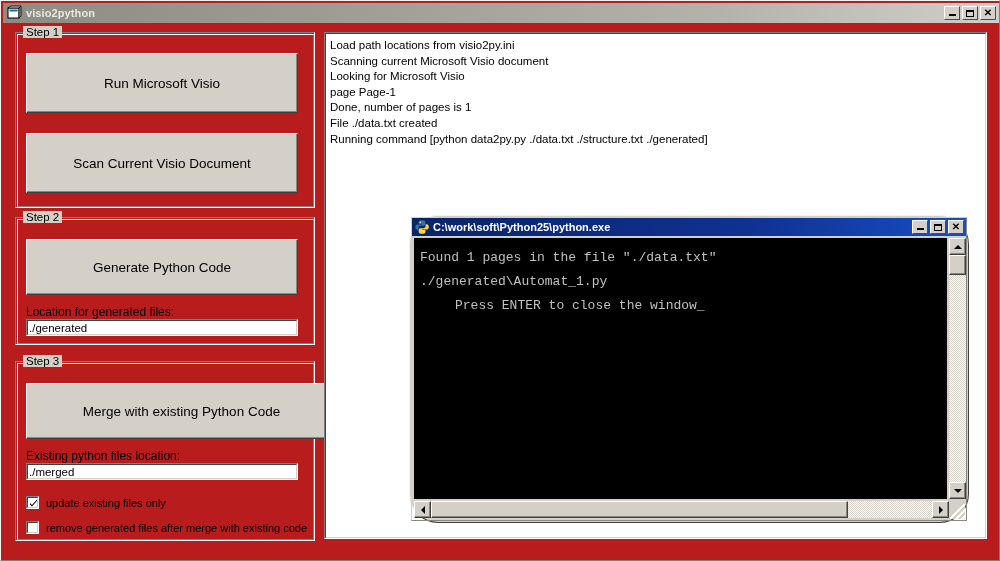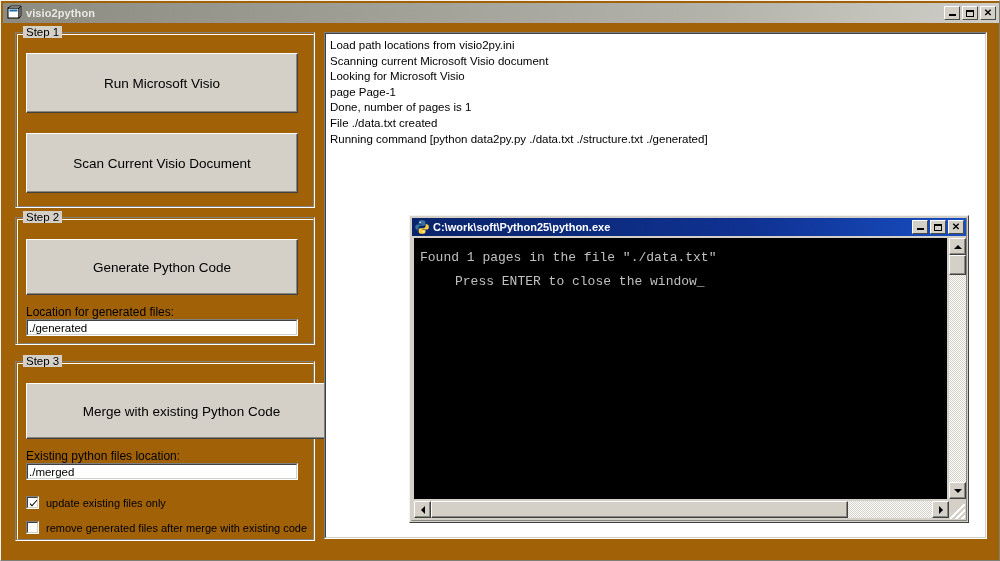--- a/index.html
+++ b/index.html
@@ -18,21 +18,21 @@
     overflow: hidden;
     background: #d4d0c8;
   }
 
   
   .main-window {
     position: absolute;
     left: 0; top: 0;
     width: 1000px;
     height: 561px;
-    background: #a16207;
+    background: #b91c1c;
     border-top: 1px solid #f4f2ee;
     border-left: 1px solid #f4f2ee;
     border-right: 1px solid #7f7f76;
     border-bottom: 1px solid #7f7f76;
     box-sizing: border-box;
   }
 
   .titlebar {
     position: absolute;
     left: 2px; top: 2px;
@@ -260,20 +260,21 @@
 
   
   .console-win {
     position: absolute;
     background: #d4d0c8;
     box-sizing: border-box;
     border-top: 1px solid #f4f2ee;
     border-left: 1px solid #f4f2ee;
     border-right: 1px solid #404040;
     border-bottom: 1px solid #404040;
+    border-radius: 29px;
   }
   .console-win::after {
     content: "";
     position: absolute;
     left: 1px; top: 1px; right: 1px; bottom: 1px;
     border-right: 1px solid #888880;
     border-bottom: 1px solid #888880;
     border-top: 1px solid #d4d0c8;
     border-left: 1px solid #d4d0c8;
     pointer-events: none;
@@ -508,20 +509,21 @@
               <span class="glyph-max"></span>
             </span>
           <span class="tb-btn">
               <span class="glyph-close">✕</span>
             </span>
         </span>
       </div>
 
       <div class="console-body" style="width:533px; height:261px;">
         <div class="console-text">Found 1 pages in the file "./data.txt"</div>
+        <div class="console-text" style="padding-top:0;">./generated\Automat_1.py</div>
         <div class="console-text" style="padding-top:0;padding-left:41px;">Press ENTER to close the window_</div>
       </div>
 
       <div class="sb-v" style="left:539px; top:22px; height:261px;">
         <div class="sb-track" style="left:0; top:17px; width:17px; bottom:17px;"></div>
         <div class="sb-btn" style="left:0; top:0; width:17px; height:17px;">
           <span class="arrow arrow-up"></span>
         </div>
         <div class="sb-thumb" style="left:0; top:17px; width:17px; height:20px;"></div>
         <div class="sb-btn" style="left:0; bottom:0; width:17px; height:17px;">

